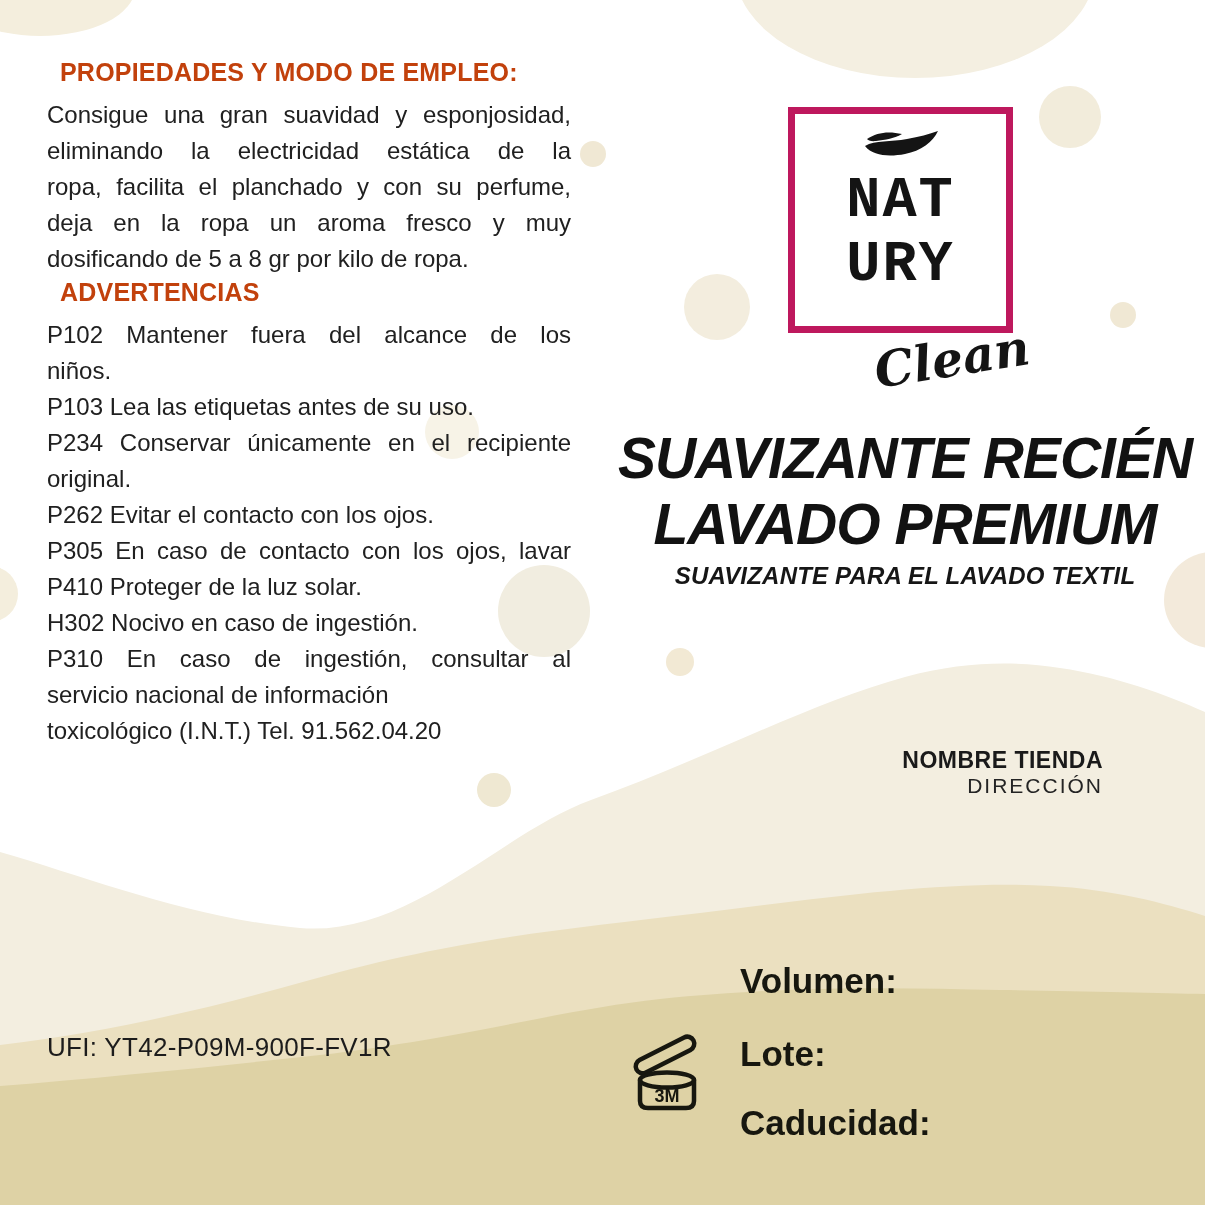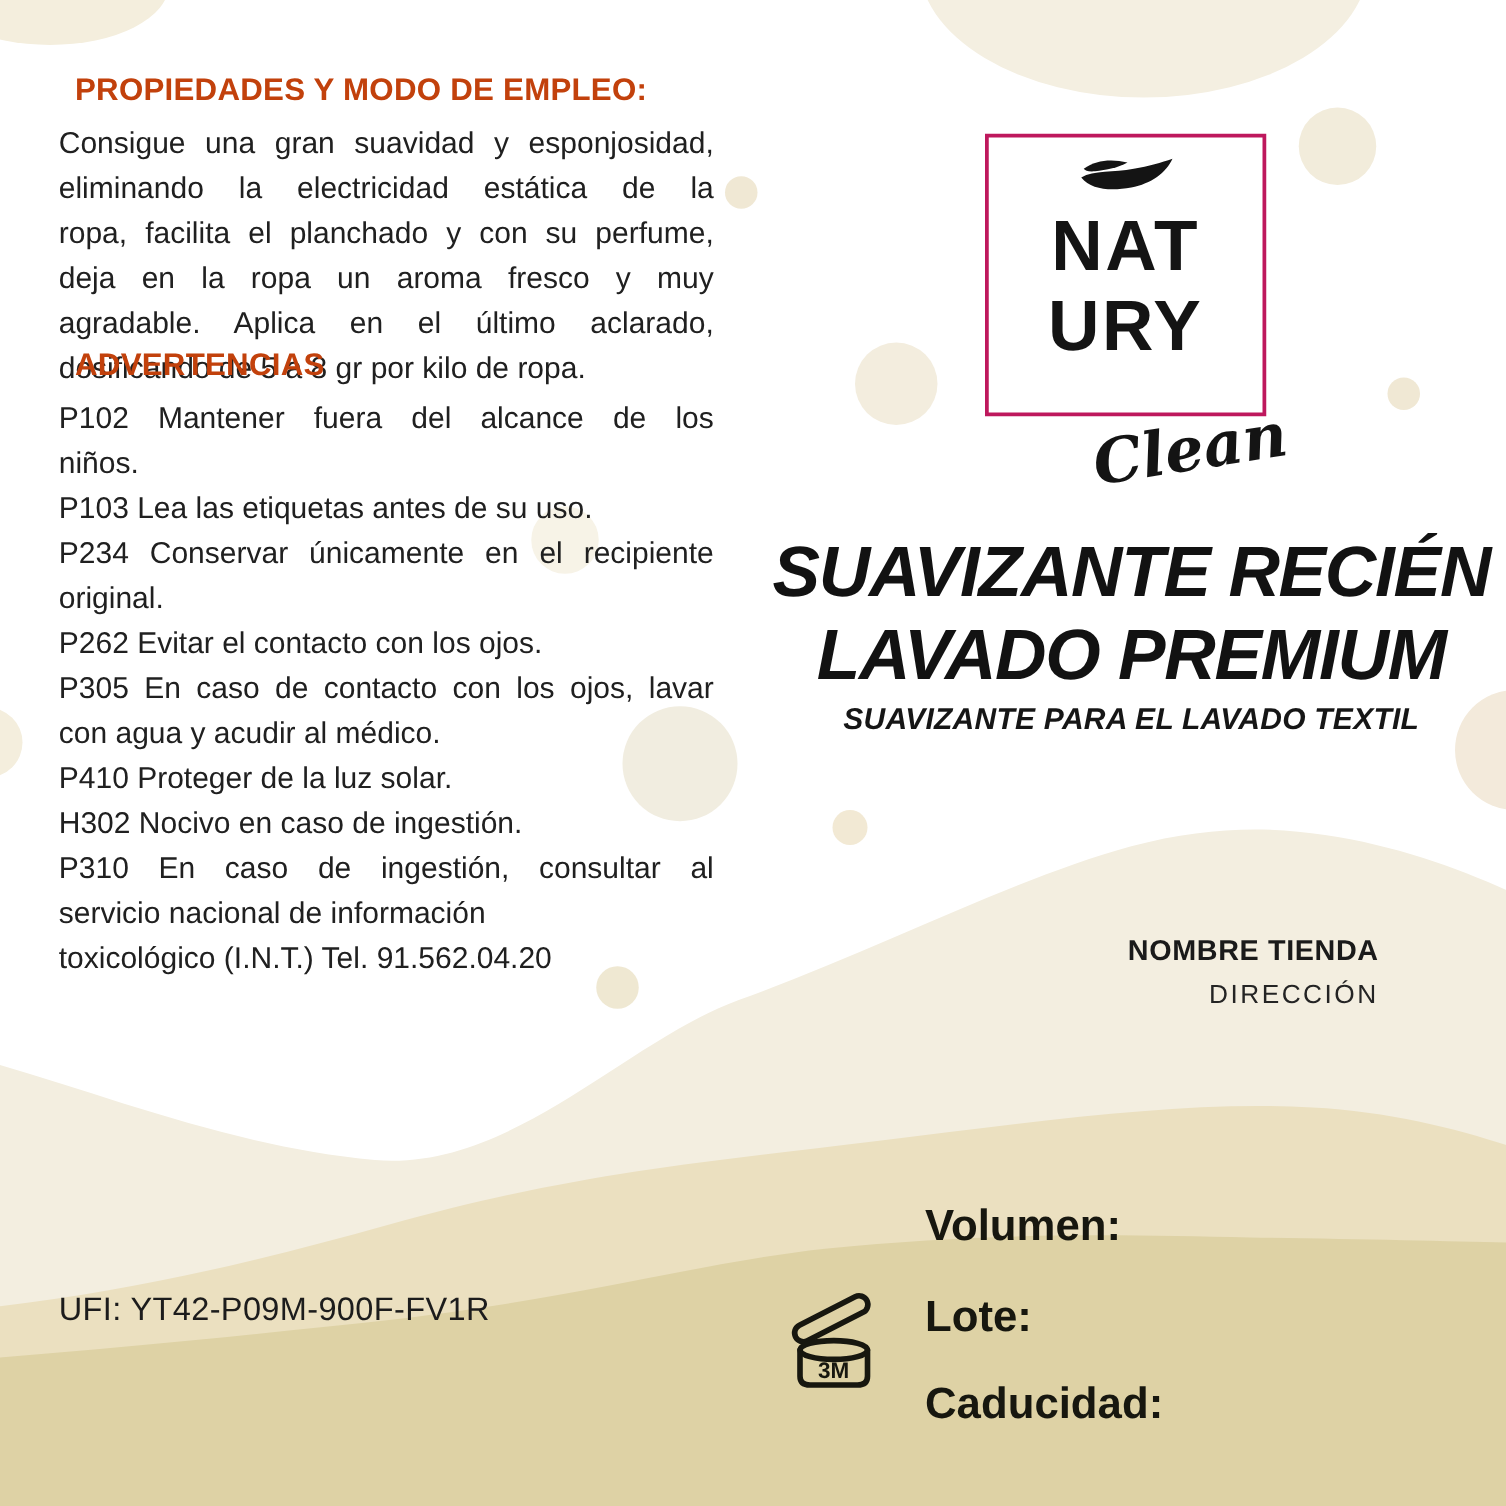--- a/index.html
+++ b/index.html
@@ -24,22 +24,22 @@
     white-space:normal;
     text-align:justify;
     text-align-last:justify;
   }
   #properties-block{top:58px;}
   #warnings-block{top:278px;}
 
   
   #logo-box{
     position:absolute;left:788px;top:107px;width:225px;height:226px;
-    border:3px solid #be185d;box-sizing:border-box;
-    display:flex;flex-direction:column;align-items:center;
+    border:7px solid #be185d;box-sizing:border-box;
+    display:flex;flex-direction:column;align-items:center;font-family:Liberation Mono, monospace;
   }
   #logo-leaf{margin-top:16px;width:80px;height:34px;}
   .logo-word{
     font-size:57px;font-weight:bold;color:#141414;letter-spacing:2px;
     line-height:62px;margin-top:2px;
   }
   #logo-line1{margin-top:6px;}
   #logo-script{
     position:absolute;left:872px;top:330px;width:160px;
     font-family:"DejaVu Serif", serif;font-style:italic;font-weight:bold;
@@ -56,21 +56,21 @@
   }
   #product-subtitle{
     position:absolute;left:605px;top:562px;width:600px;text-align:center;
     font-size:24px;font-style:italic;font-weight:bold;color:#161616;
     letter-spacing:.2px;
   }
 
   
   #store-block{position:absolute;left:703px;top:747px;width:400px;text-align:right;}
   #store-name{font-size:23px;font-weight:bold;color:#1a1a1a;letter-spacing:.5px;}
-  #store-address{font-size:21px;color:#242424;letter-spacing:2px;margin-top:10px;}
+  #store-address{font-size:21px;color:#242424;letter-spacing:2px;}
 
   
   .field-label{
     position:absolute;left:740px;font-size:35px;font-weight:bold;color:#17170f;
   }
   #volume-label{top:961px;}
   #batch-label{top:1034px;}
   #expiry-label{top:1103px;}
   #pao-icon{position:absolute;left:627px;top:1018px;width:80px;height:95px;}
   #ufi-text{
@@ -124,36 +124,34 @@
     L1205,1205 L0,1205 Z"></path>
 </svg>
 
 <div class="left-block" id="properties-block">
   <div class="section-heading">PROPIEDADES Y MODO DE EMPLEO:</div>
   <div>
       <div class="text-line justify">Consigue una gran suavidad y esponjosidad,</div>
       <div class="text-line justify">eliminando la electricidad estática de la</div>
       <div class="text-line justify">ropa, facilita el planchado y con su perfume,</div>
       <div class="text-line justify">deja en la ropa un aroma fresco y muy</div>
-      <div class="text-line justify">agradable. Aplica en el último aclarado,</div>
       <div class="text-line">dosificando de 5 a 8 gr por kilo de ropa.</div>
     </div>
 </div>
 
 <div class="left-block" id="warnings-block">
   <div class="section-heading">ADVERTENCIAS</div>
   <div>
       <div class="text-line justify">P102 Mantener fuera del alcance de los</div>
       <div class="text-line">niños.</div>
       <div class="text-line">P103 Lea las etiquetas antes de su uso.</div>
       <div class="text-line justify">P234 Conservar únicamente en el recipiente</div>
       <div class="text-line">original.</div>
       <div class="text-line">P262 Evitar el contacto con los ojos.</div>
       <div class="text-line justify">P305 En caso de contacto con los ojos, lavar</div>
-      <div class="text-line">con agua y acudir al médico.</div>
       <div class="text-line">P410 Proteger de la luz solar.</div>
       <div class="text-line">H302 Nocivo en caso de ingestión.</div>
       <div class="text-line justify">P310 En caso de ingestión, consultar al</div>
       <div class="text-line">servicio nacional de información</div>
       <div class="text-line">toxicológico (I.N.T.) Tel. 91.562.04.20</div>
     </div>
 </div>
 
 <div id="logo-box">
   <svg id="logo-leaf" viewBox="0 0 80 34" xmlns="http://www.w3.org/2000/svg" aria-hidden="true">

